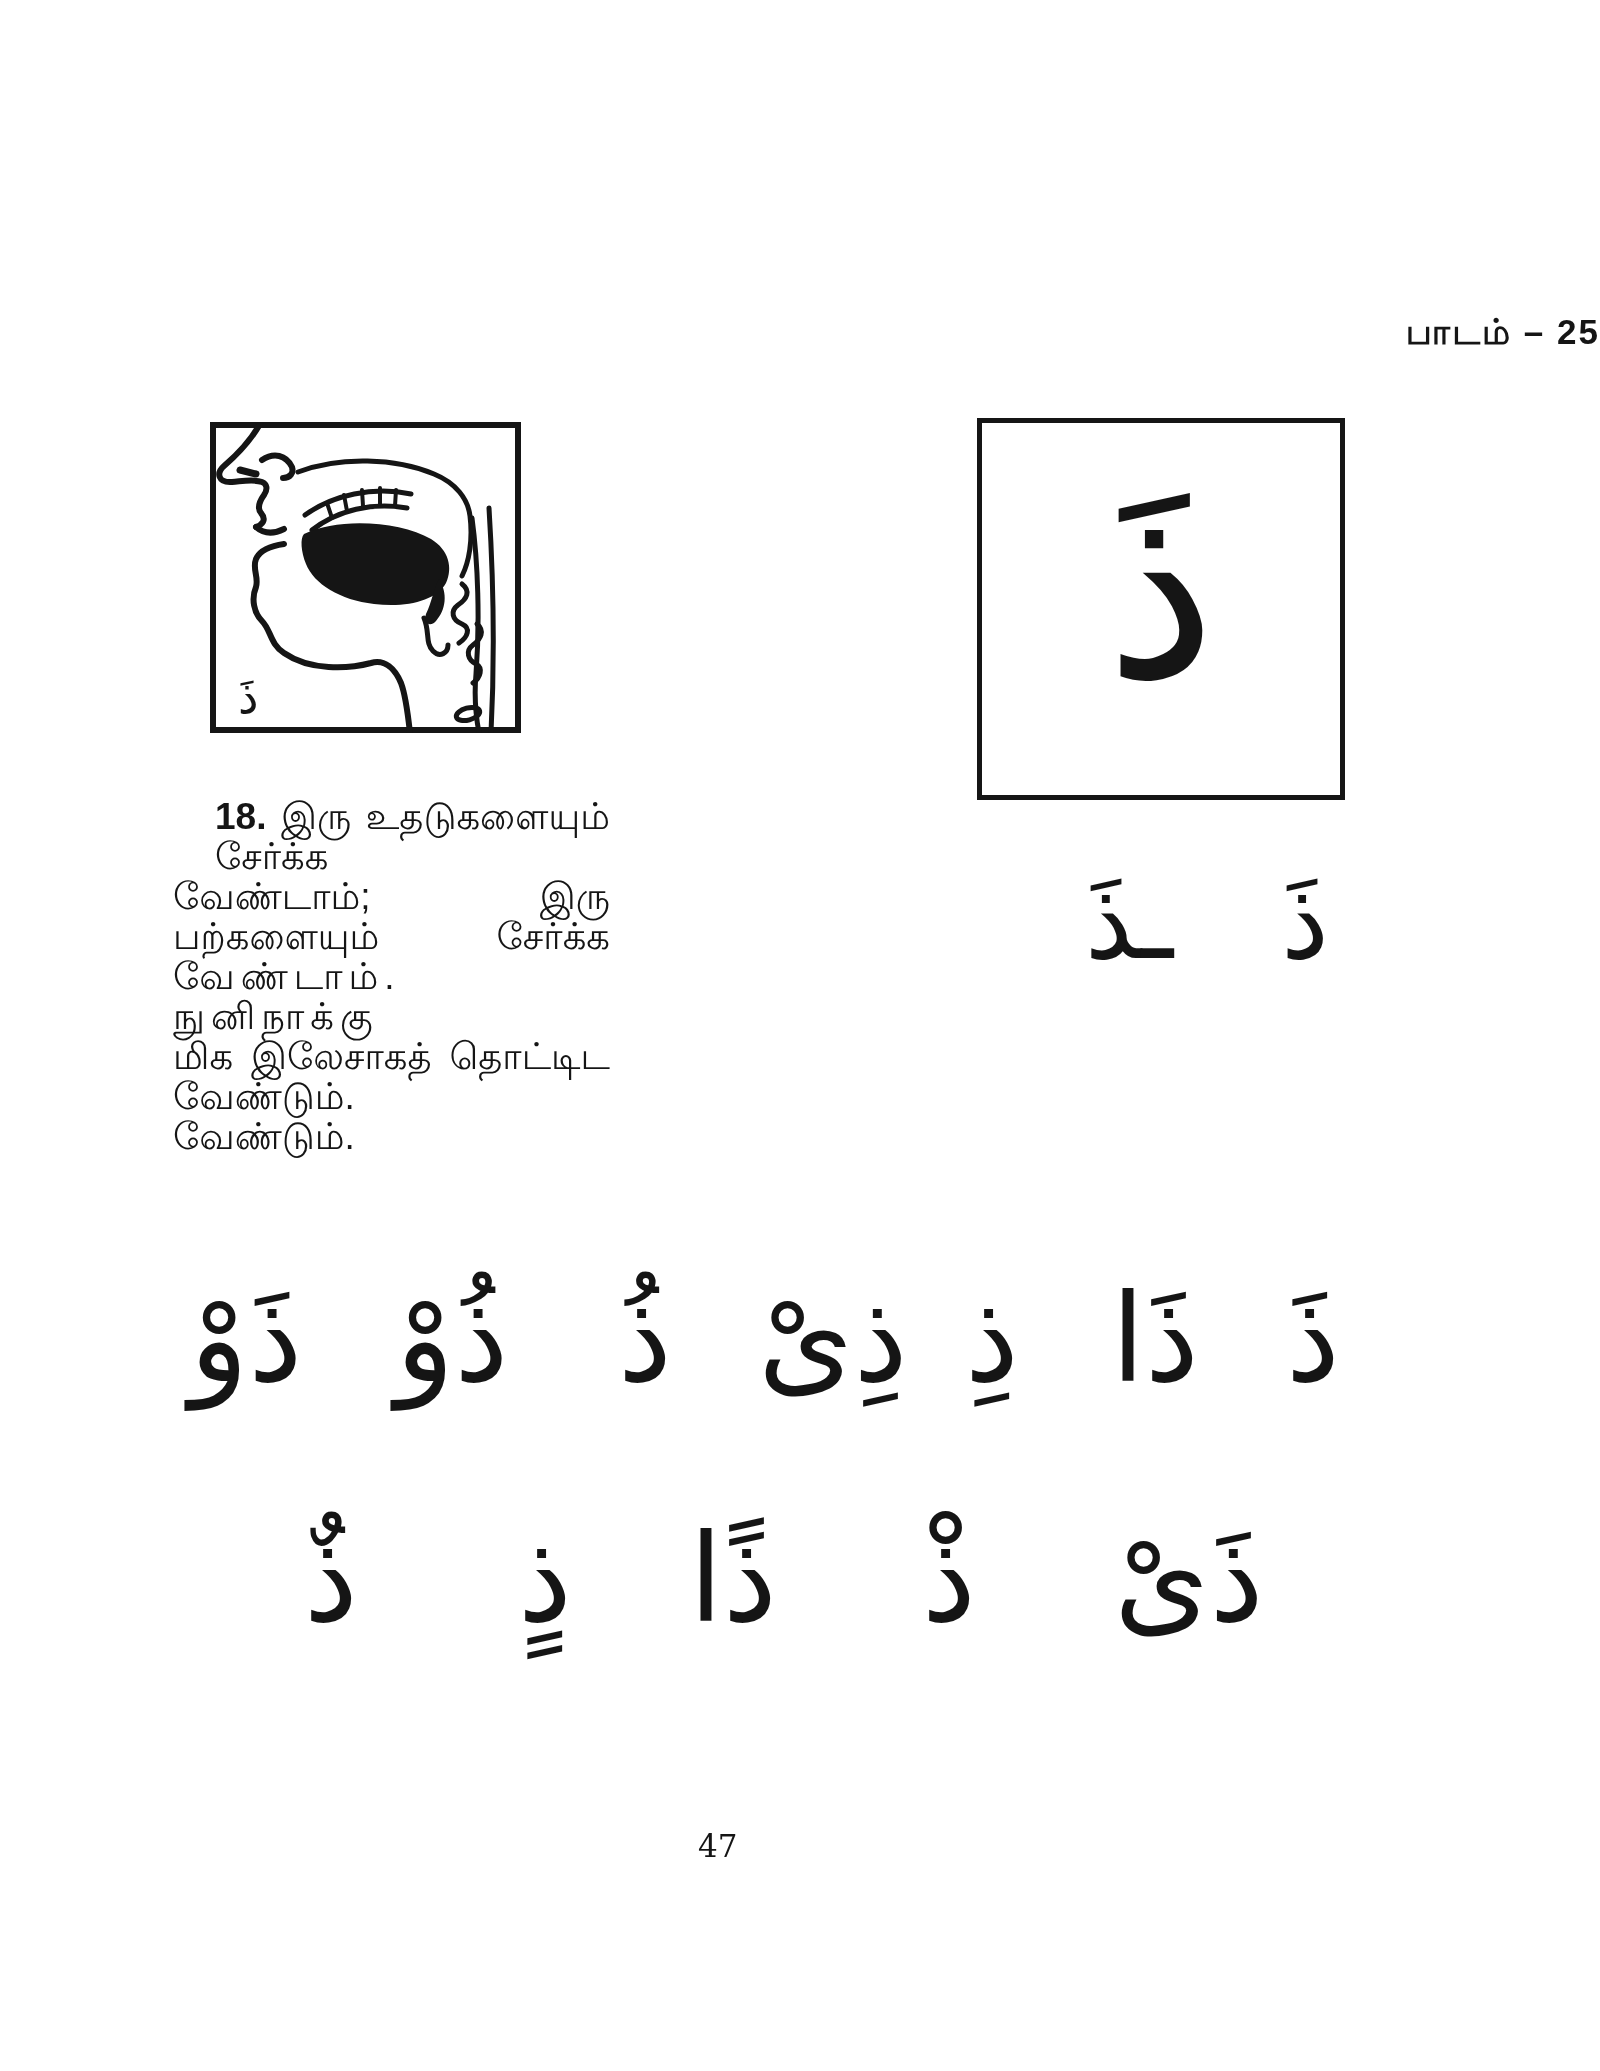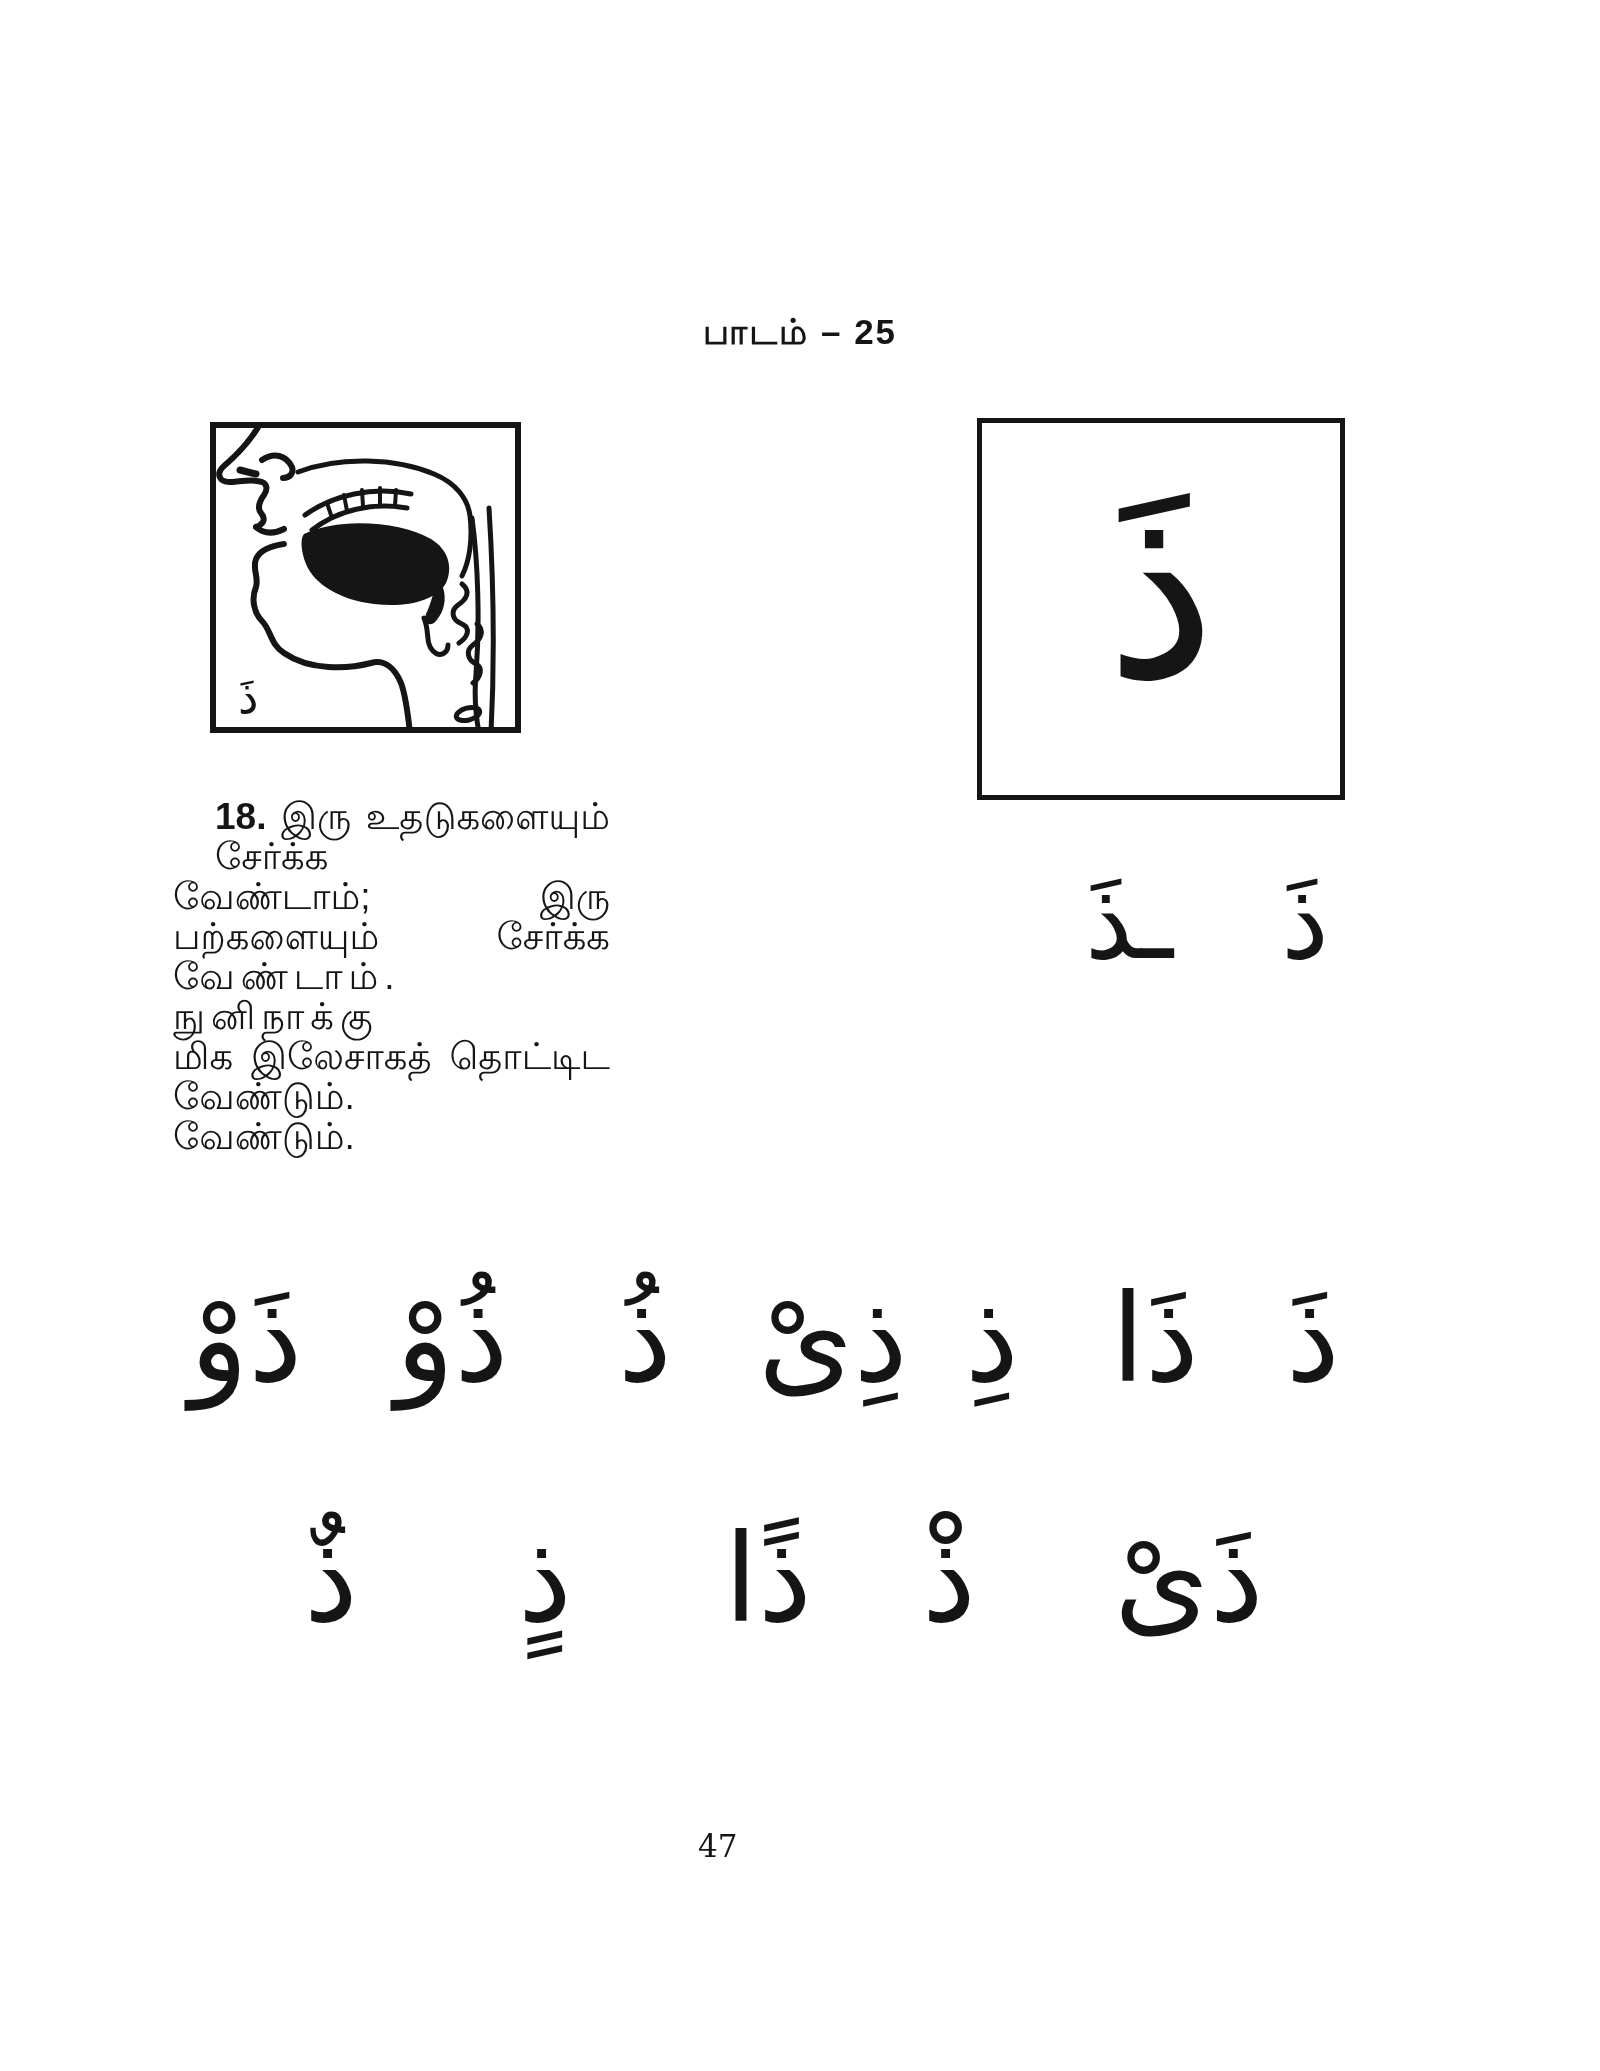--- a/index.html
+++ b/index.html
@@ -3,21 +3,21 @@
 <meta charset="utf-8">
 <style>
   html,body{margin:0;padding:0;background:#e8e8e8;}
   .page{
     position:relative;width:1600px;height:2071px;margin:0 auto;
     background:#ffffff;color:#151515;overflow:hidden;
     font-family:"Liberation Sans", sans-serif;
   }
   
   .lesson-title{
-    position:absolute;top:312px;left:0;width:1600px;text-align:center;
+    position:absolute;top:312px;left:0;width:1600px;text-align:right;
     font-size:35px;font-weight:bold;letter-spacing:2px;
   }
   
   .mouth-figure{position:absolute;left:210px;top:422px;width:311px;height:311px;}
   .mouth-figure svg{display:block;width:311px;height:311px;}
   
   .letter-box{
     position:absolute;left:977px;top:418px;width:368px;height:382px;
     border:5px solid #151515;box-sizing:border-box;
     display:flex;align-items:center;justify-content:center;
@@ -53,21 +53,21 @@
   .drill-row-2{top:1518px;font-size:122px;}
   .drill-row-1 .item:nth-child(1){left:1313px;}
   .drill-row-1 .item:nth-child(2){left:1155px;}
   .drill-row-1 .item:nth-child(3){left:992px;}
   .drill-row-1 .item:nth-child(4){left:833px;}
   .drill-row-1 .item:nth-child(5){left:645px;}
   .drill-row-1 .item:nth-child(6){left:452px;}
   .drill-row-1 .item:nth-child(7){left:246px;}
   .drill-row-2 .item:nth-child(1){left:1189px;}
   .drill-row-2 .item:nth-child(2){left:949px;}
-  .drill-row-2 .item:nth-child(3){left:768px;}
+  .drill-row-2 .item:nth-child(3){left:733px;}
   .drill-row-2 .item:nth-child(4){left:545px;}
   .drill-row-2 .item:nth-child(5){left:331px;}
   
   .page-number{
     position:absolute;top:1828px;left:698px;width:160px;text-align:left;
     font-family:"DejaVu Serif", serif;font-size:31px;
   }
 </style>
 </head>
 <body>

